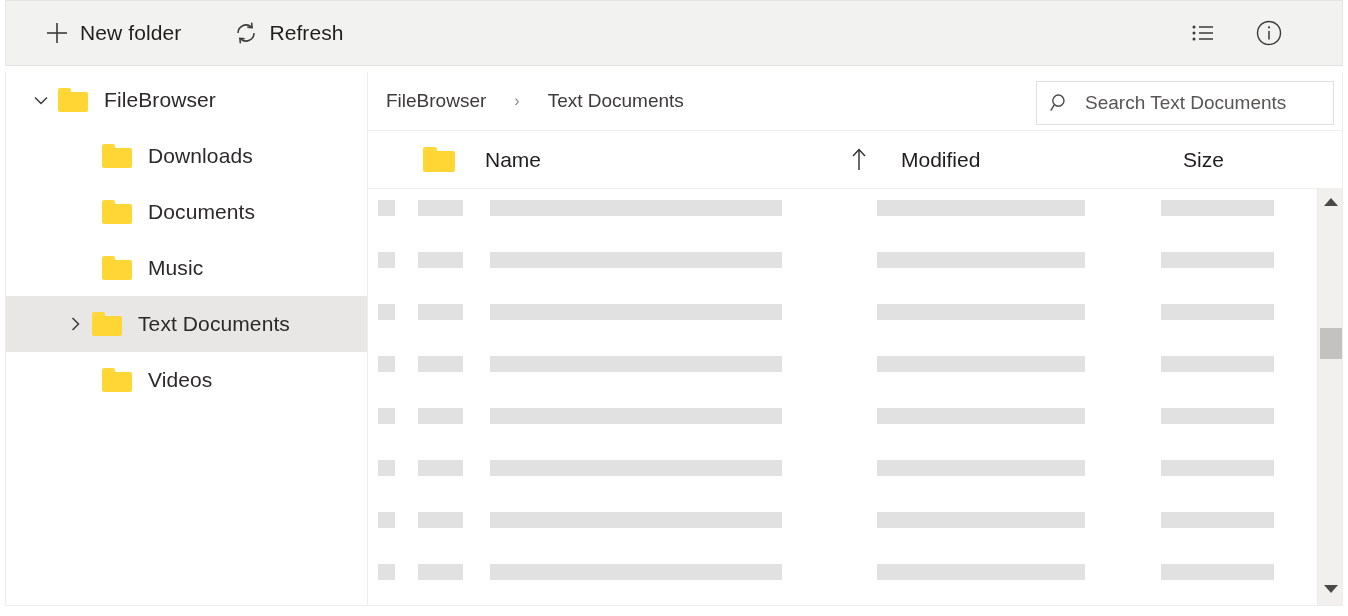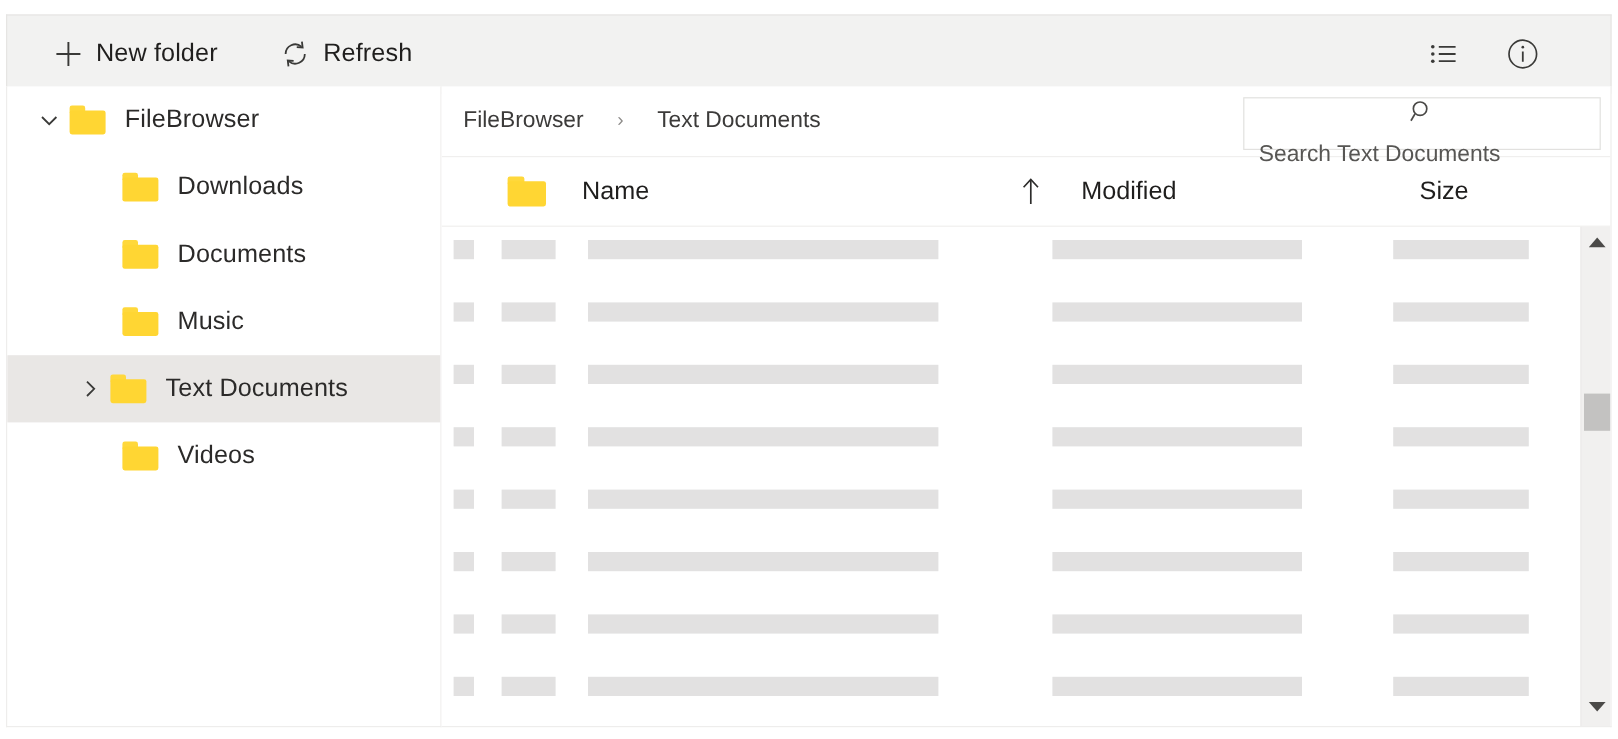--- a/index.html
+++ b/index.html
@@ -17,21 +17,21 @@
   .app {
     position: relative;
     width: 1348px;
     height: 616px;
     box-sizing: border-box;
   }
 
   
   .toolbar {
     position: absolute;
-    left: 5px; top: 12px;
+    left: 5px; top: 0;
     width: 1338px; height: 66px;
     background: #f2f2f1;
     border: 1px solid #e6e5e3;
     border-bottom: 1px solid #e2e1df;
     box-sizing: border-box;
     display: flex;
     align-items: center;
     padding: 0 40px 0 28px;
   }
   .tb-group-left {
@@ -185,21 +185,20 @@
     position: absolute;
     right: 8px; top: 9px;
     width: 298px; height: 44px;
     border: 1px solid #e2e1df;
     background: #ffffff;
     box-sizing: border-box;
     display: flex;
     align-items: center;
     padding: 0 12px;
     gap: 14px;
-    flex-direction: column;
   }
   .search-ico { color: #4a4947; display: inline-flex; align-items: center; }
   .search-input {
     border: none;
     outline: none;
     font-family: "Liberation Sans", sans-serif;
     font-size: 19px;
     color: #3c3b3a;
     background: transparent;
     width: 100%;

